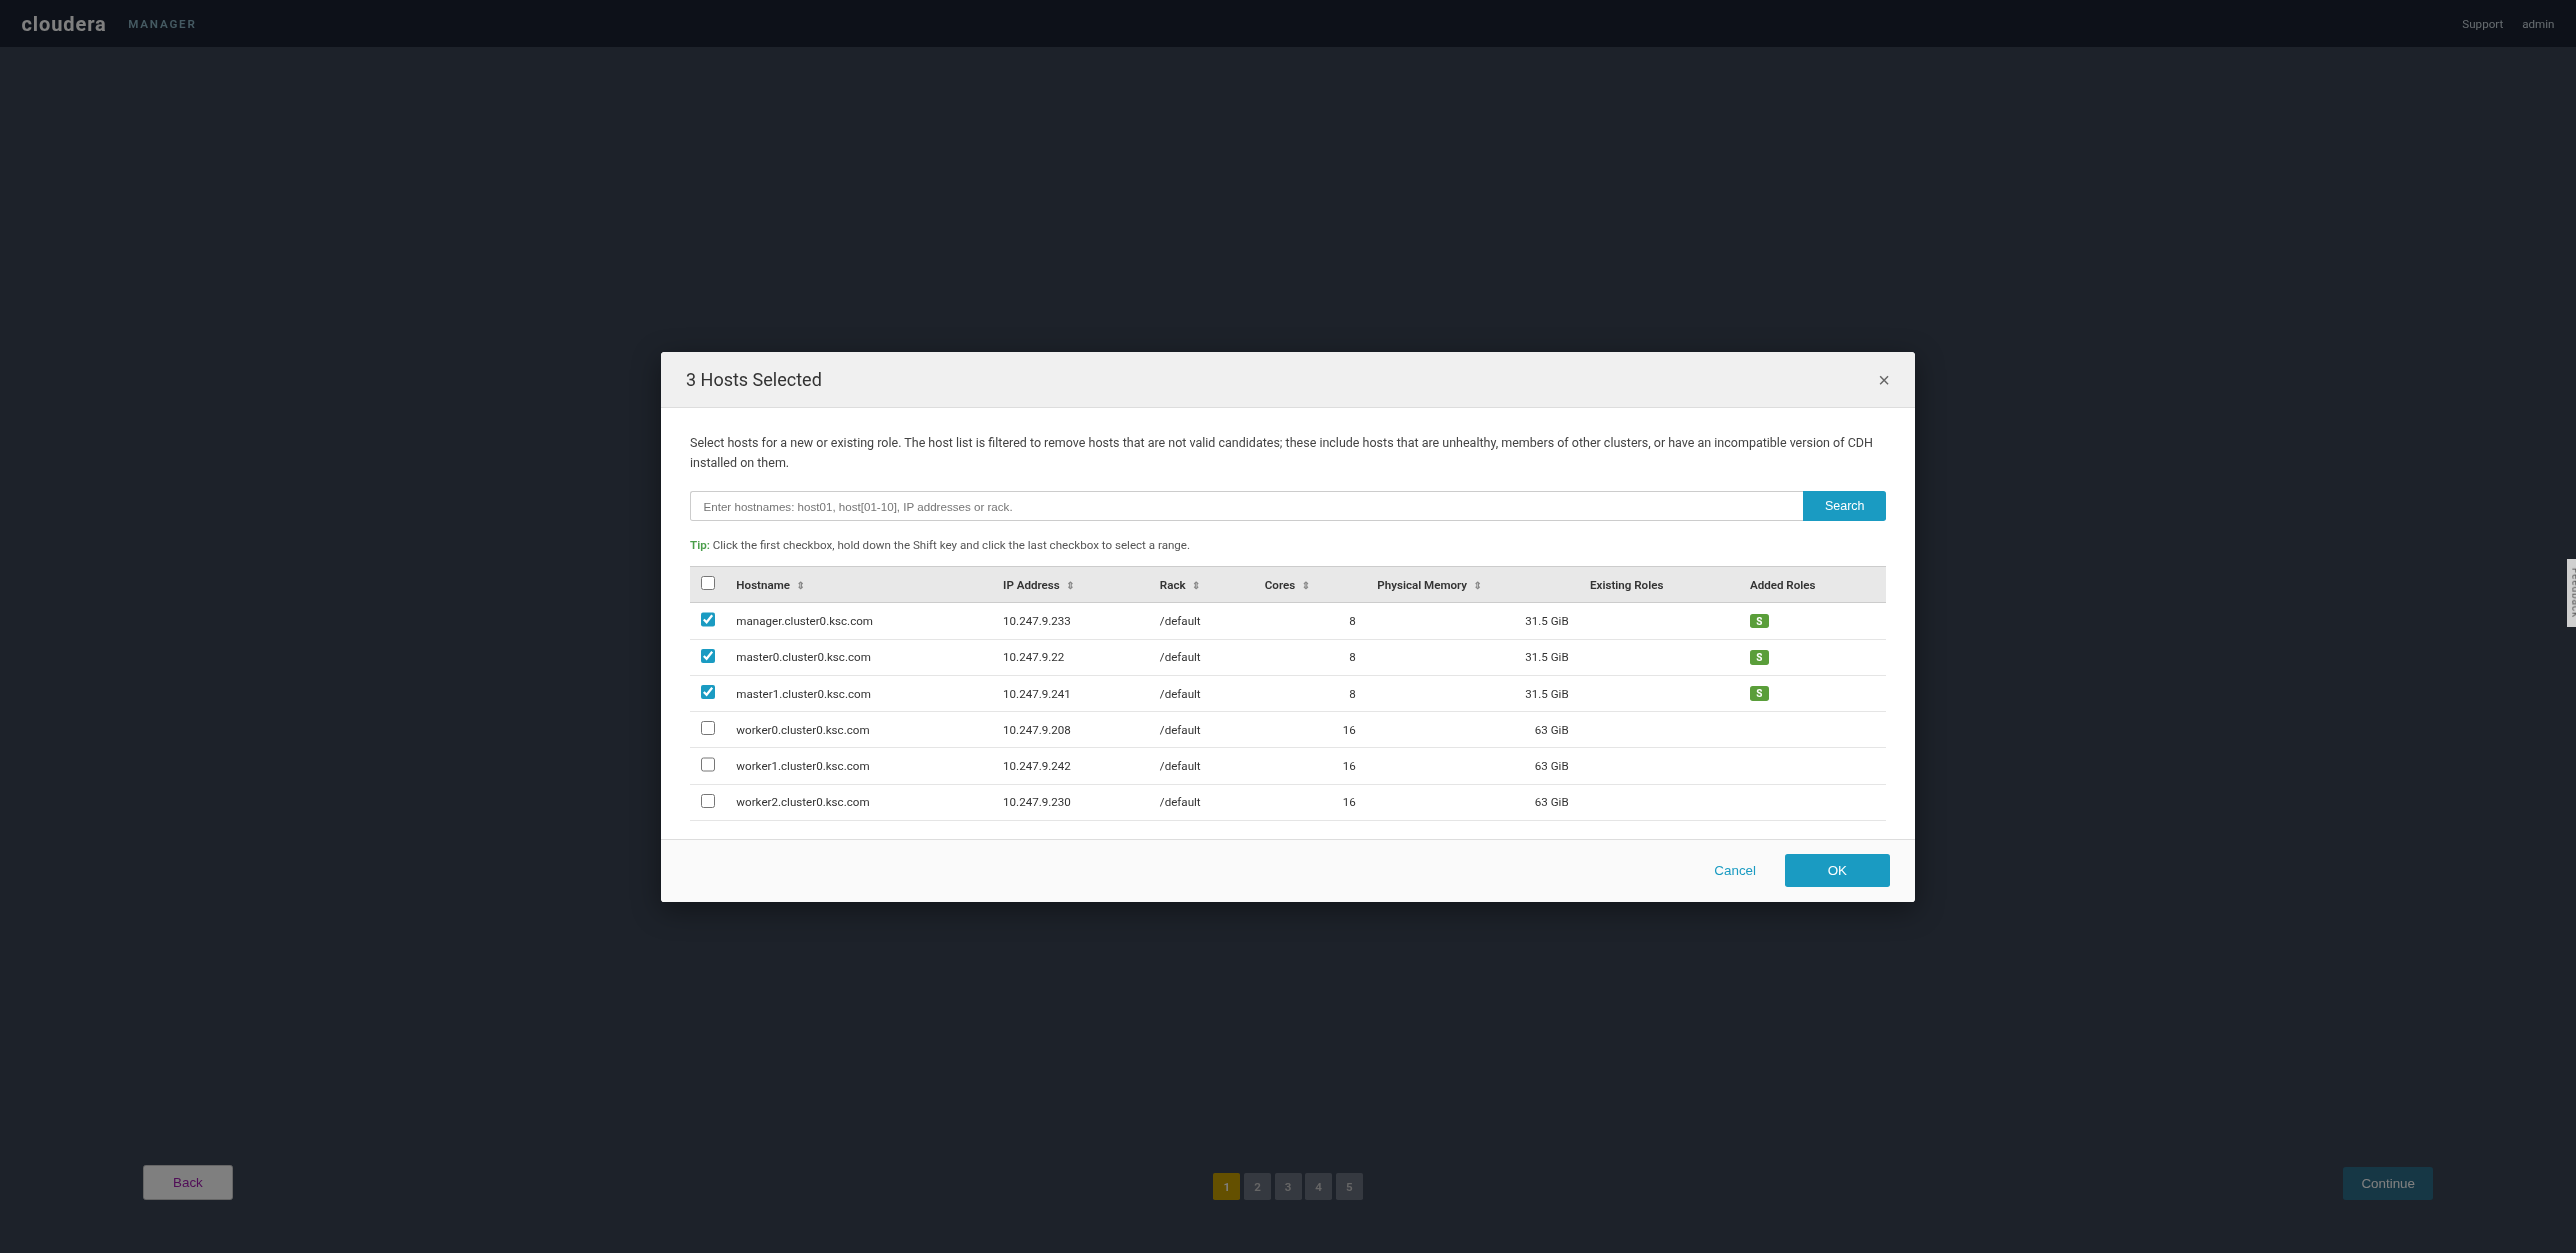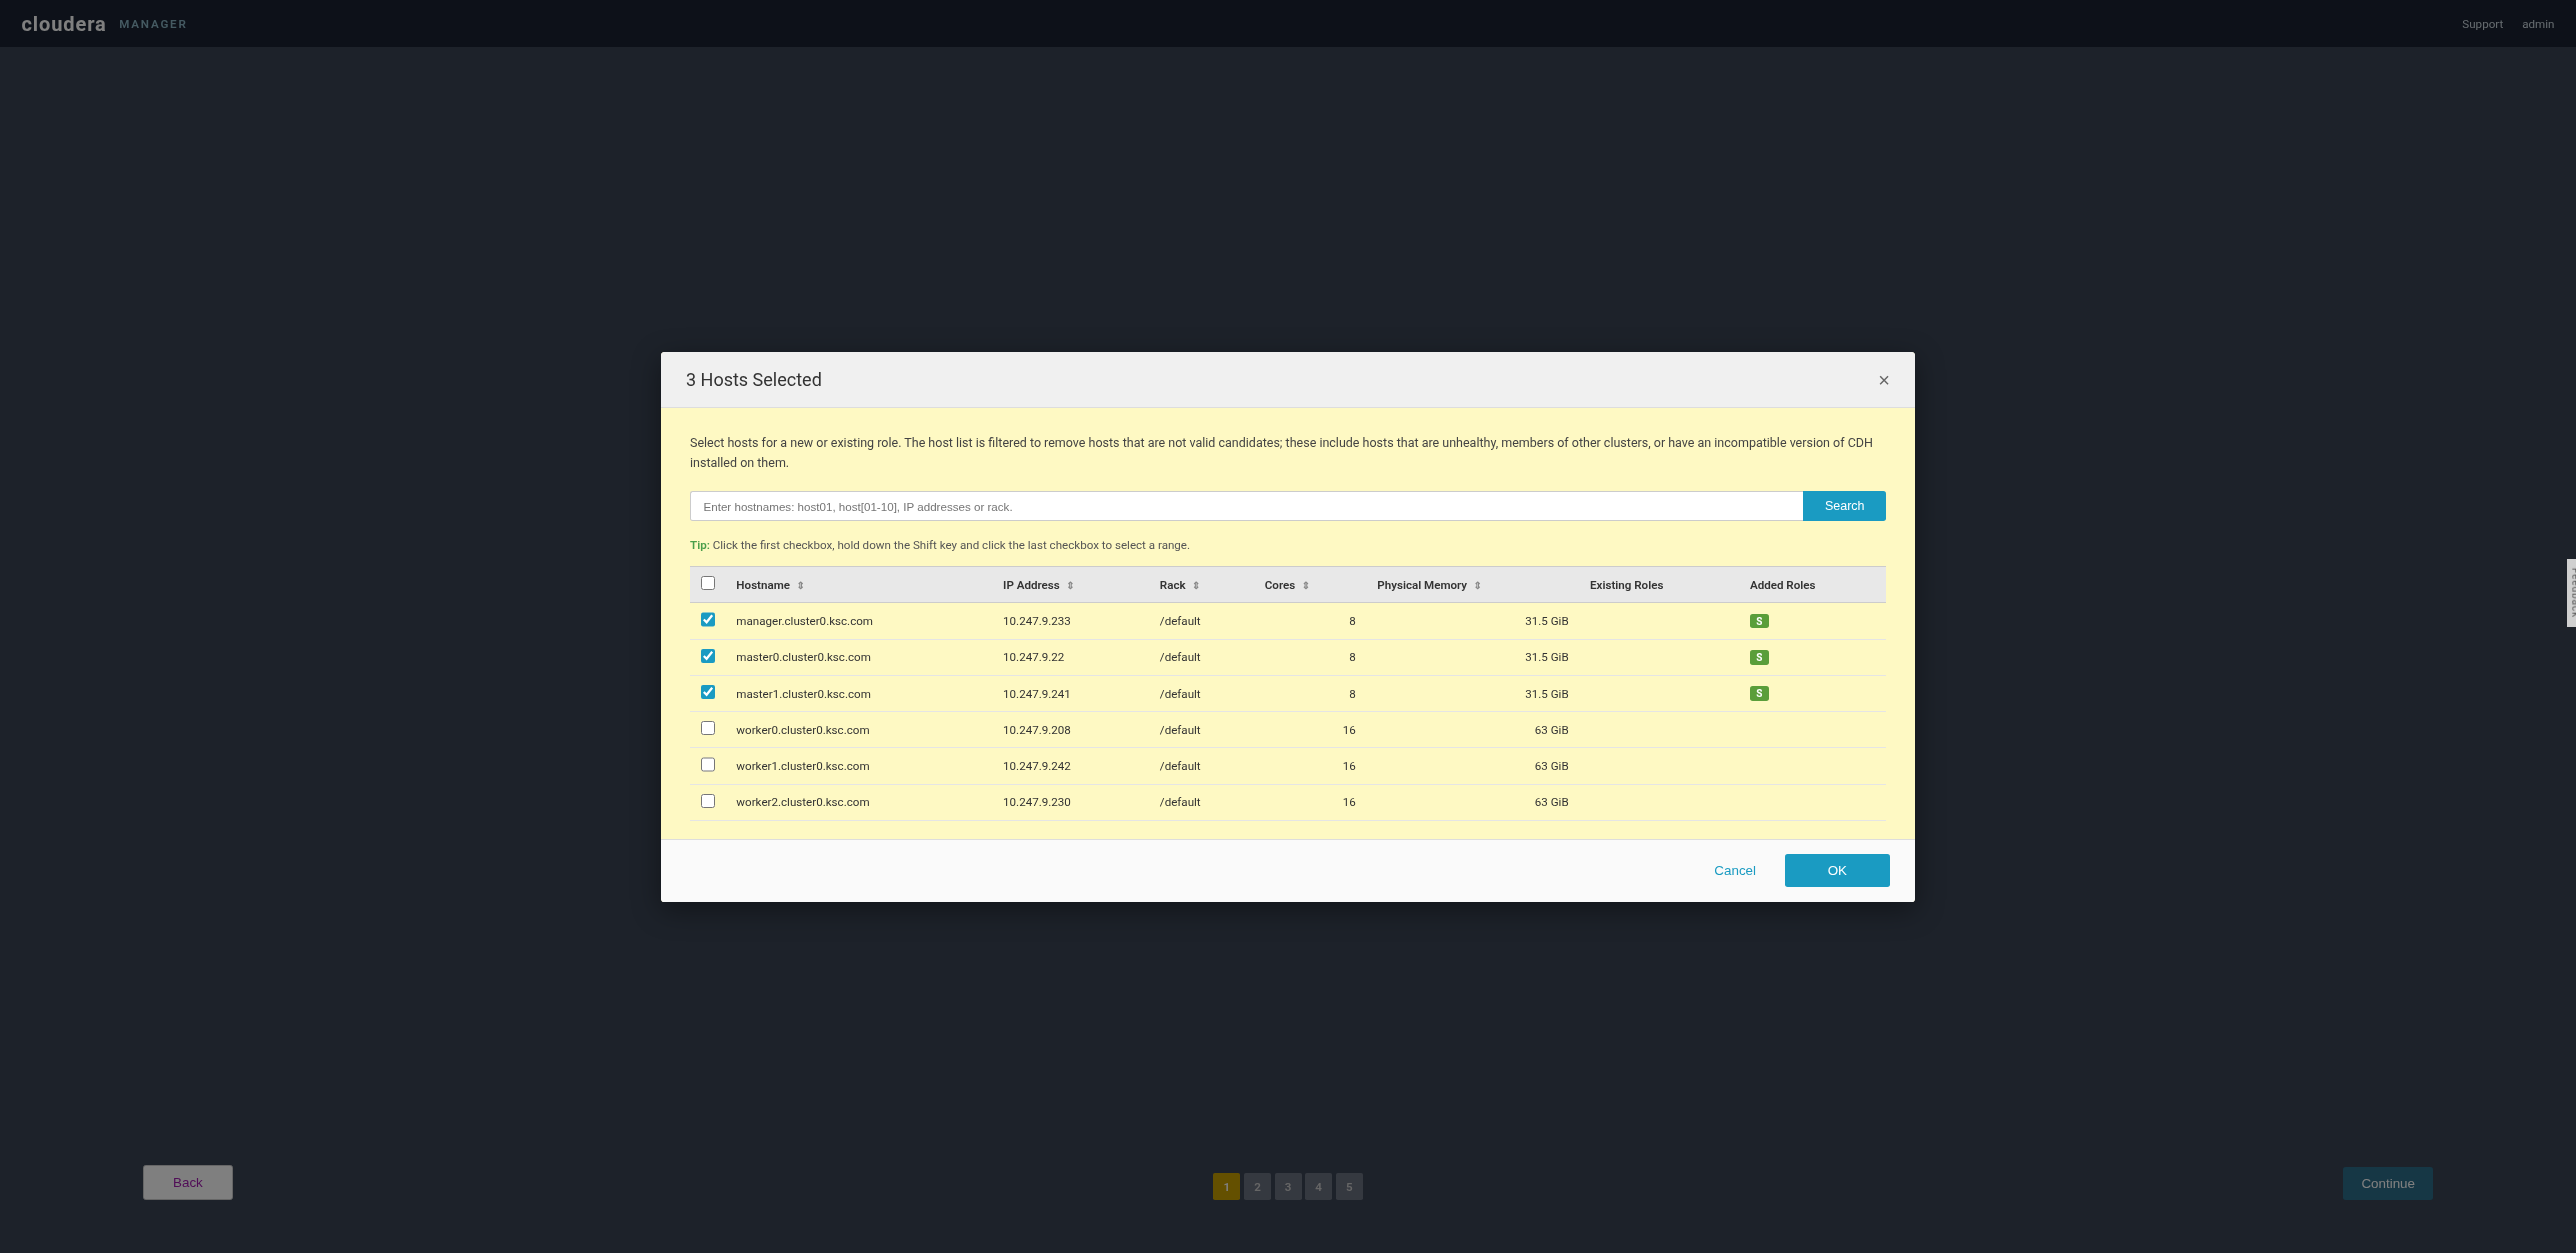--- a/index.html
+++ b/index.html
@@ -20,21 +20,21 @@
       display: flex;
       align-items: center;
       justify-content: space-between;
       padding: 0 21.5px;
       position: absolute;
       top: 0; left: 0; right: 0;
     }
     .topbar-logo {
       display: flex;
       align-items: center;
-      gap: 9px;
+      gap: 18px;
     }
     .logo-cloudera {
       color: #fff;
       font-size: 20px;
       font-weight: 300;
       letter-spacing: 0.9px;
     }
     .logo-cloudera strong {
       font-weight: 700;
     }
@@ -108,21 +108,21 @@
       position: absolute;
       top: 0; left: 0; right: 0; bottom: 0;
       background: rgba(0,0,0,0.5);
       display: flex;
       align-items: center;
       justify-content: center;
     }
 
     
     .modal {
-      background: #fef9c3;
+      background: #ffffff;
       border-radius: 3.6px;
       width: 1254px;
       max-height: 645px;
       display: flex;
       flex-direction: column;
       box-shadow: 0 7.2px 29px rgba(0,0,0,0.4);
       overflow: hidden;
     }
     .modal-header {
       background: #f0f0f0;

